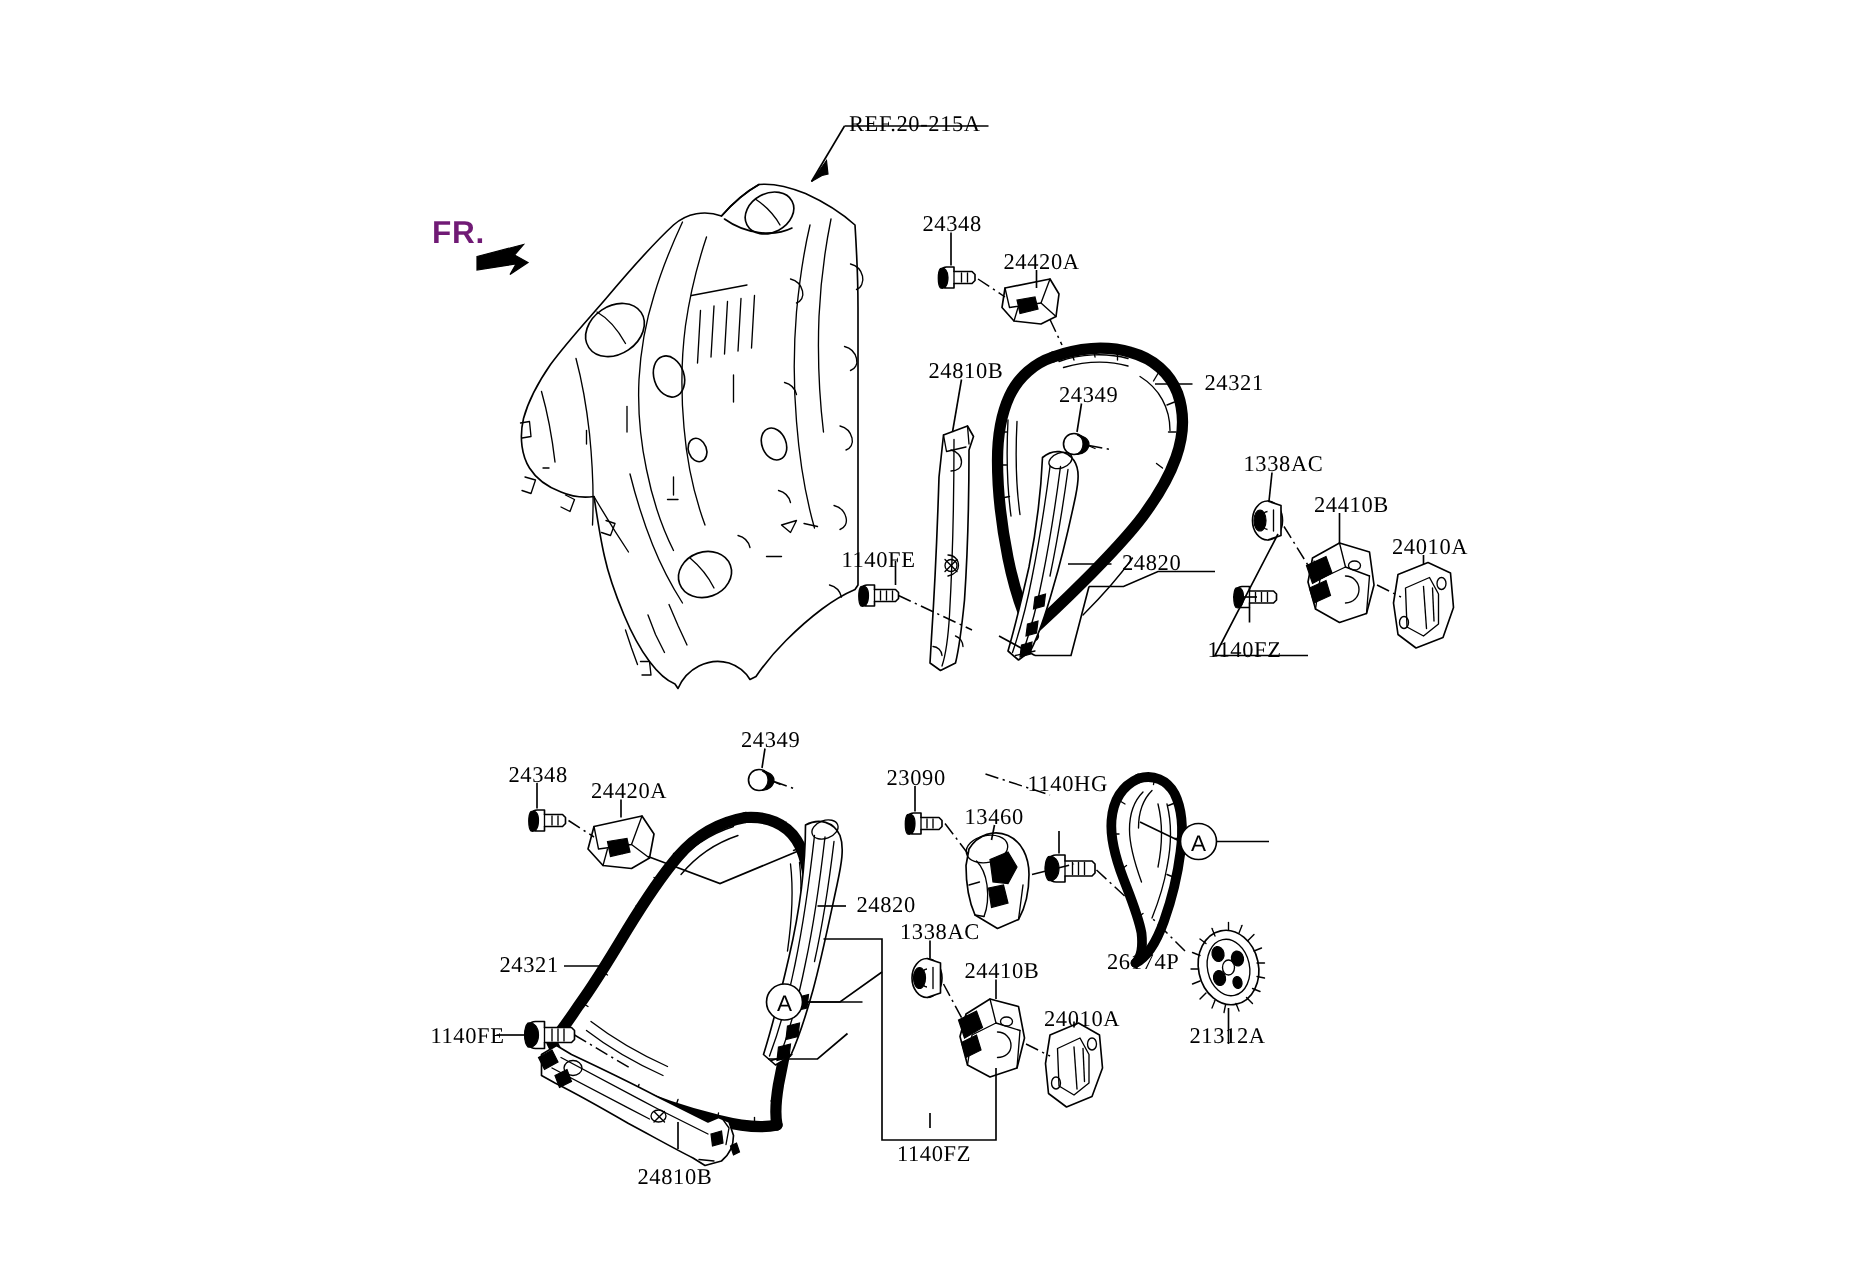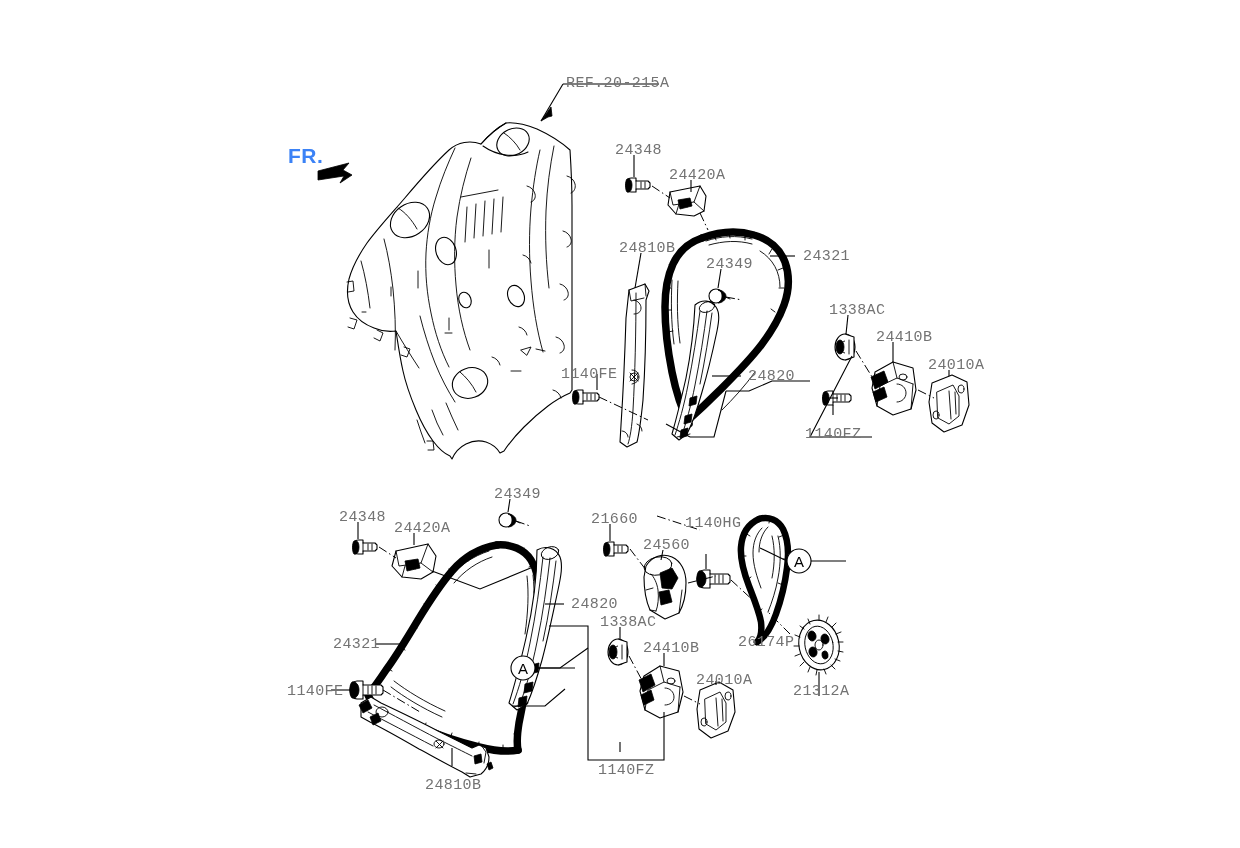--- a/index.html
+++ b/index.html
@@ -8,34 +8,34 @@
     width:1240px;height:848px;
     font-family:"Liberation Sans", sans-serif;
     background:#ffffff;
     overflow:hidden;
     position:relative;
   }
   #diagram-root{position:relative;width:1240px;height:848px;}
   svg#art{position:absolute;left:0;top:0;width:1240px;height:848px;}
   .lbl{
     position:absolute;
-    font-family:Liberation Mono, monospace;
+    font-family:Liberation Serif, serif;
     font-size:15px;
     letter-spacing:0.4px;
-    color:#737373;
+    color:#000000;
     white-space:nowrap;
     line-height:1;
   }
   .lbl.ref{font-size:15px;}
   .fr-text{
     position:absolute;
     font-family:"Liberation Sans", sans-serif;
     font-weight:bold;
     font-size:21px;
-    color:#3b82f6;
+    color:#701a75;
     letter-spacing:0.5px;
   }
 </style>
 </head>
 <body>
 
 <div id="diagram-root">
 
   <svg id="art" viewBox="0 0 1240 848" xmlns="http://www.w3.org/2000/svg">
     <defs>
@@ -632,22 +632,22 @@
   <div class="lbl" style="left:829px; top:303px;">1338AC</div>
   <div class="lbl" style="left:876px; top:330px;">24410B</div>
   <div class="lbl" style="left:928px; top:358px;">24010A</div>
   <div class="lbl" style="left:561px; top:367px;">1140FE</div>
   <div class="lbl" style="left:748px; top:369px;">24820</div>
   <div class="lbl" style="left:805px; top:427px;">1140FZ</div>
 
   <div class="lbl" style="left:494px; top:487px;">24349</div>
   <div class="lbl" style="left:339px; top:510px;">24348</div>
   <div class="lbl" style="left:394px; top:521px;">24420A</div>
-  <div class="lbl" style="left:591px; top:512px;">21660</div>
-  <div class="lbl" style="left:643px; top:538px;">24560</div>
+  <div class="lbl" style="left:591px; top:512px;">23090</div>
+  <div class="lbl" style="left:643px; top:538px;">13460</div>
   <div class="lbl" style="left:685px; top:516px;">1140HG</div>
   <div class="lbl" style="left:571px; top:597px;">24820</div>
   <div class="lbl" style="left:600px; top:615px;">1338AC</div>
   <div class="lbl" style="left:333px; top:637px;">24321</div>
   <div class="lbl" style="left:643px; top:641px;">24410B</div>
   <div class="lbl" style="left:738px; top:635px;">26174P</div>
   <div class="lbl" style="left:696px; top:673px;">24010A</div>
   <div class="lbl" style="left:287px; top:684px;">1140FE</div>
   <div class="lbl" style="left:793px; top:684px;">21312A</div>
   <div class="lbl" style="left:598px; top:763px;">1140FZ</div>

